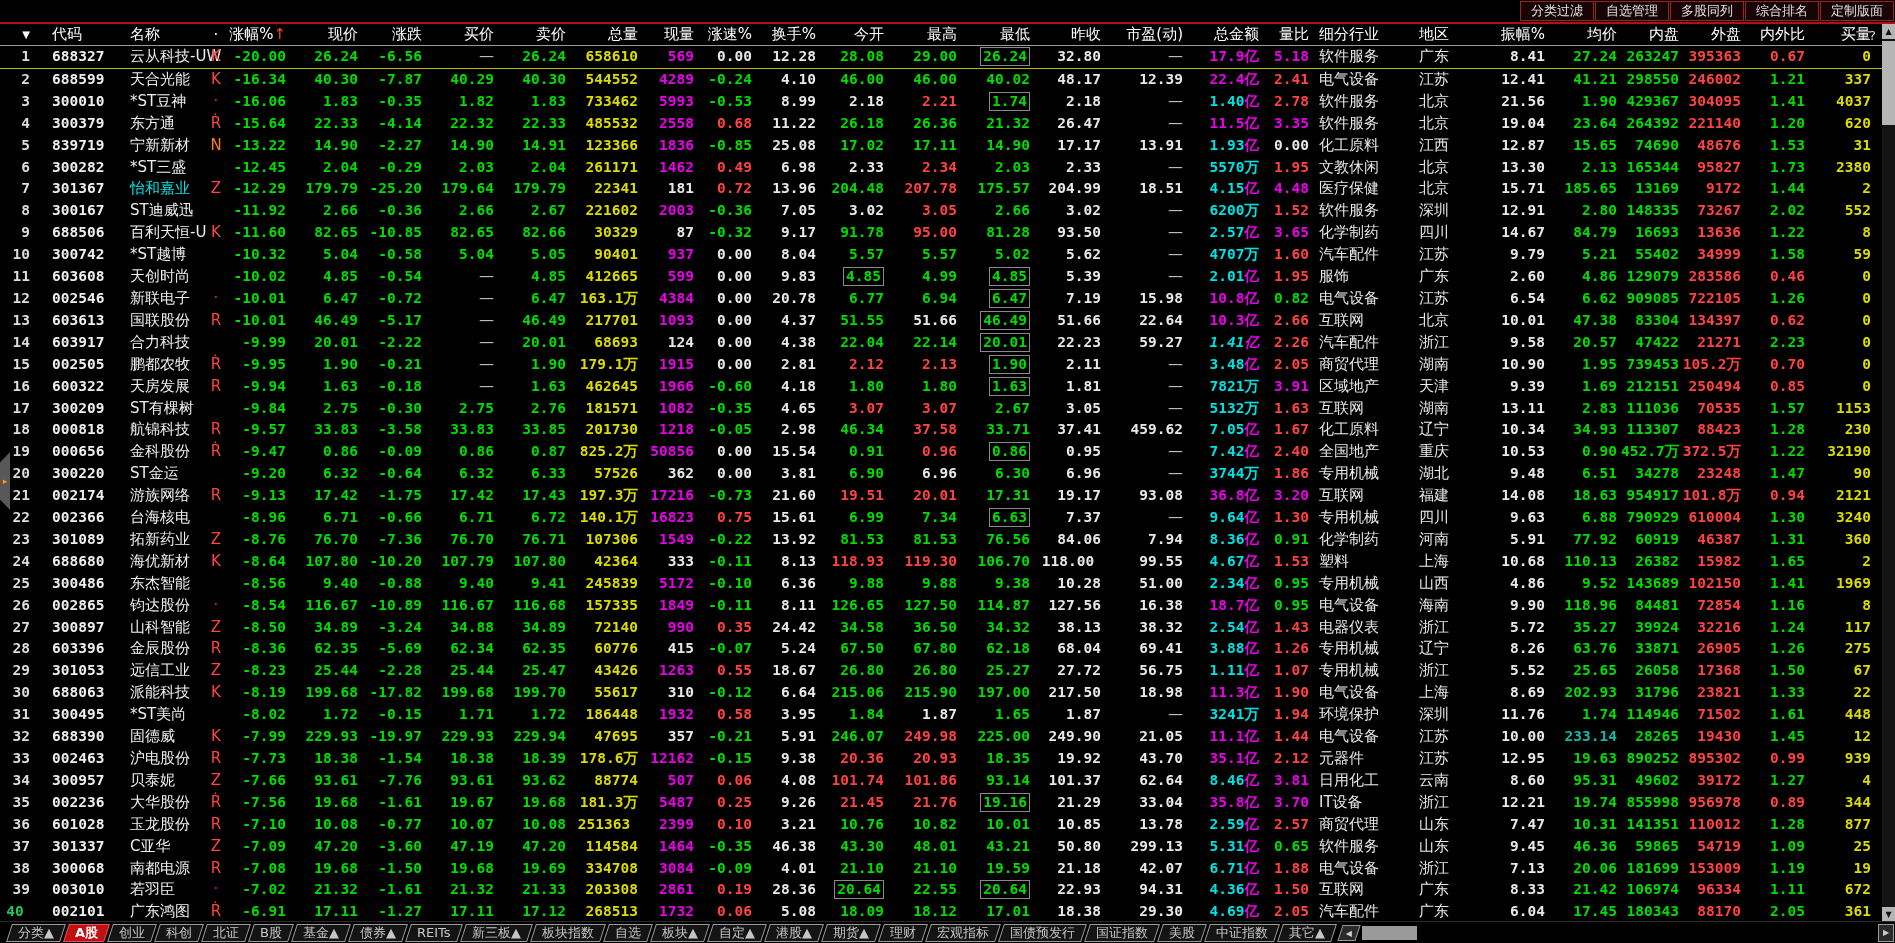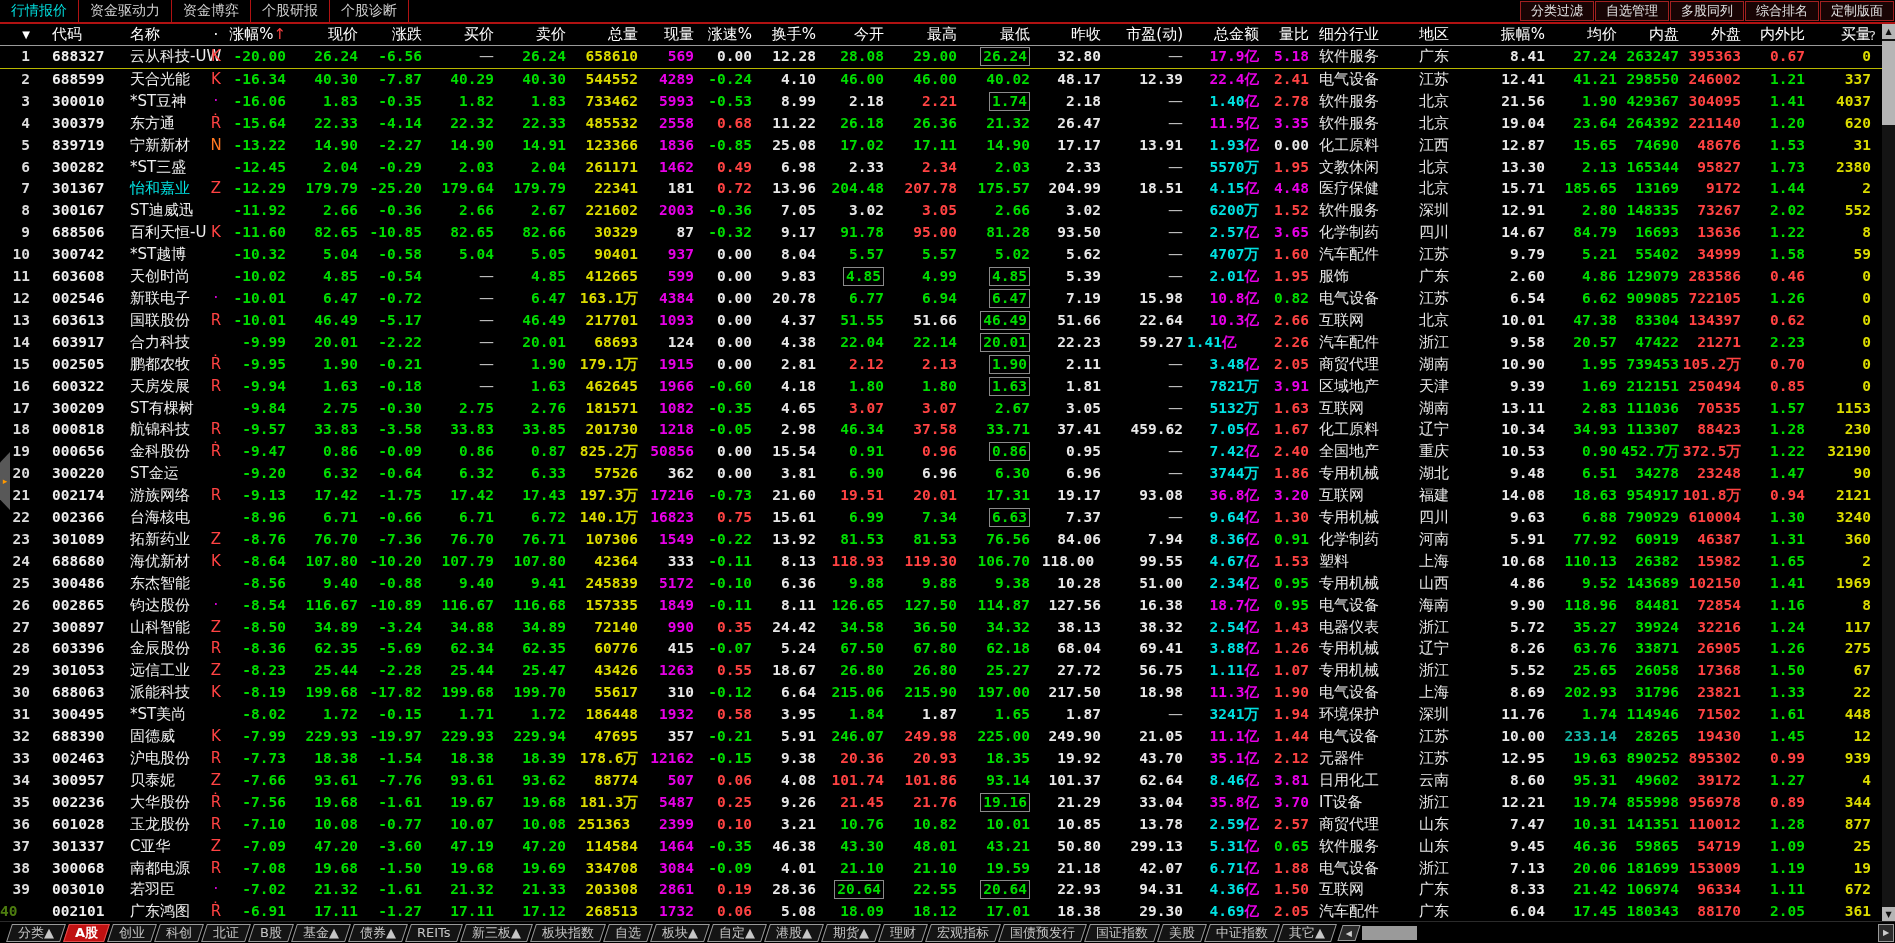--- a/index.html
+++ b/index.html
@@ -53,27 +53,20 @@
   .bspacer{flex:1;}
   .bnav-right{height:16px;width:14px;background:#2a2a2a;border:1px solid #9a9a9a;margin-right:1px;
         display:flex;align-items:center;justify-content:center;color:#cccccc;font-size:8px;}
 </style>
 </head>
 <body>
 
 <div id="app">
 
   <div class="topbar">
-    <div style="display:flex;">
-        <div class="ttab active">行情报价</div>
-        <div class="ttab">资金驱动力</div>
-        <div class="ttab">资金博弈</div>
-        <div class="ttab">个股研报</div>
-        <div class="ttab">个股诊断</div>
-      </div>
     <div class="tspacer"></div>
     <div style="display:flex;">
         <div class="tbtn">分类过滤</div>
         <div class="tbtn">自选管理</div>
         <div class="tbtn">多股同列</div>
         <div class="tbtn">综合排名</div>
         <div class="tbtn">定制版面</div>
       </div>
   </div>
 
@@ -527,21 +520,21 @@
           <td class="num" style="width: 68px; text-align: right; padding-right: 4px; color: rgb(0, 221, 0);">20.01</td>
           <td class="num" style="width: 68px; text-align: right; padding-right: 4px; color: rgb(220, 220, 0);">68693</td>
           <td class="num" style="width: 52px; text-align: right; padding-right: 4px; color: rgb(232, 232, 232);">124</td>
           <td class="num" style="width: 54px; text-align: right; padding-right: 4px; color: rgb(232, 232, 232);">0.00</td>
           <td class="num" style="width: 60px; text-align: right; padding-right: 4px; color: rgb(232, 232, 232);">4.38</td>
           <td class="num" style="width: 64px; text-align: right; padding-right: 4px; color: rgb(0, 221, 0);">22.04</td>
           <td class="num" style="width: 69px; text-align: right; padding-right: 5px; color: rgb(0, 221, 0);">22.14</td>
           <td class="num" style="width: 68px; text-align: right; padding-right: 5px; color: rgb(0, 221, 0);"><span class="box">20.01</span></td>
           <td class="num" style="width: 66px; text-align: right; padding-right: 4px; color: rgb(232, 232, 232);">22.23</td>
           <td class="num" style="width: 78px; text-align: right; padding-right: 4px; color: rgb(232, 232, 232);">59.27</td>
-          <td class="num" style="width: 72px; padding-right: 4px; color: rgb(0, 226, 226);">1.41<span style="color: rgb(232, 0, 232);">亿</span></td>
+          <td class="num" style="width: 72px; text-align: right; padding-right: 4px; color: rgb(0, 226, 226); font-style: italic;">1.41<span style="color: rgb(232, 0, 232);">亿</span></td>
           <td class="num" style="width: 46px; text-align: right; padding-right: 2px; color: rgb(255, 67, 67);">2.26</td>
           <td style="width: 88px; text-align: left; padding-left: 8px; color: rgb(232, 232, 232);">汽车配件</td>
           <td style="width: 54px; text-align: left; padding-left: 12px; color: rgb(232, 232, 232);">浙江</td>
           <td class="num" style="width: 72px; text-align: right; padding-right: 4px; color: rgb(232, 232, 232);">9.58</td>
           <td class="num" style="width: 68px; text-align: right; padding-right: 4px; color: rgb(0, 221, 0);">20.57</td>
           <td class="num" style="width: 58px; text-align: right; padding-right: 2px; color: rgb(0, 221, 0);">47422</td>
           <td class="num" style="width: 60px; text-align: right; padding-right: 2px; color: rgb(255, 67, 67);">21271</td>
           <td class="num" style="width: 62px; text-align: right; padding-right: 8px; color: rgb(0, 221, 0);">2.23</td>
           <td class="num" style="width: 58px; text-align: right; padding-right: 4px; color: rgb(220, 220, 0);">0</td>
           <td class="num" style="width: 62px; text-align: right; padding-right: 6px; color: rgb(220, 220, 0);">291</td>
@@ -1315,21 +1308,21 @@
           <td style="width: 54px; text-align: left; padding-left: 12px; color: rgb(232, 232, 232);">广东</td>
           <td class="num" style="width: 72px; text-align: right; padding-right: 4px; color: rgb(232, 232, 232);">8.33</td>
           <td class="num" style="width: 68px; text-align: right; padding-right: 4px; color: rgb(0, 221, 0);">21.42</td>
           <td class="num" style="width: 58px; text-align: right; padding-right: 2px; color: rgb(0, 221, 0);">106974</td>
           <td class="num" style="width: 60px; text-align: right; padding-right: 2px; color: rgb(255, 67, 67);">96334</td>
           <td class="num" style="width: 62px; text-align: right; padding-right: 8px; color: rgb(0, 221, 0);">1.11</td>
           <td class="num" style="width: 58px; text-align: right; padding-right: 4px; color: rgb(220, 220, 0);">672</td>
           <td class="num" style="width: 62px; text-align: right; padding-right: 6px; color: rgb(220, 220, 0);">354</td>
         </tr>
         <tr>
-          <td class="num" style="width: 30px; text-align: left; padding-right: 8px; color: #4d7c0f;">40</td>
+          <td class="num" style="width: 30px; text-align: center; padding-right: 8px; color: #22c55e;">40</td>
           <td class="num" style="width: 66px; text-align: left; padding-left: 14px; color: rgb(238, 238, 238);">002101</td>
           <td style="width: 76px; text-align: left; padding-left: 12px; color: rgb(238, 238, 238);">广东鸿图</td>
           <td style="width: 20px; text-align: center; color: rgb(255, 67, 67);">Ṙ</td>
           <td class="num" style="width: 60px; text-align: right; padding-right: 4px; color: rgb(0, 221, 0);">-6.91</td>
           <td class="num" style="width: 68px; text-align: right; padding-right: 4px; color: rgb(0, 221, 0);">17.11</td>
           <td class="num" style="width: 60px; text-align: right; padding-right: 4px; color: rgb(0, 221, 0);">-1.27</td>
           <td class="num" style="width: 68px; text-align: right; padding-right: 4px; color: rgb(0, 221, 0);">17.11</td>
           <td class="num" style="width: 68px; text-align: right; padding-right: 4px; color: rgb(0, 221, 0);">17.12</td>
           <td class="num" style="width: 68px; text-align: right; padding-right: 4px; color: rgb(220, 220, 0);">268513</td>
           <td class="num" style="width: 52px; text-align: right; padding-right: 4px; color: rgb(232, 0, 232);">1732</td>

